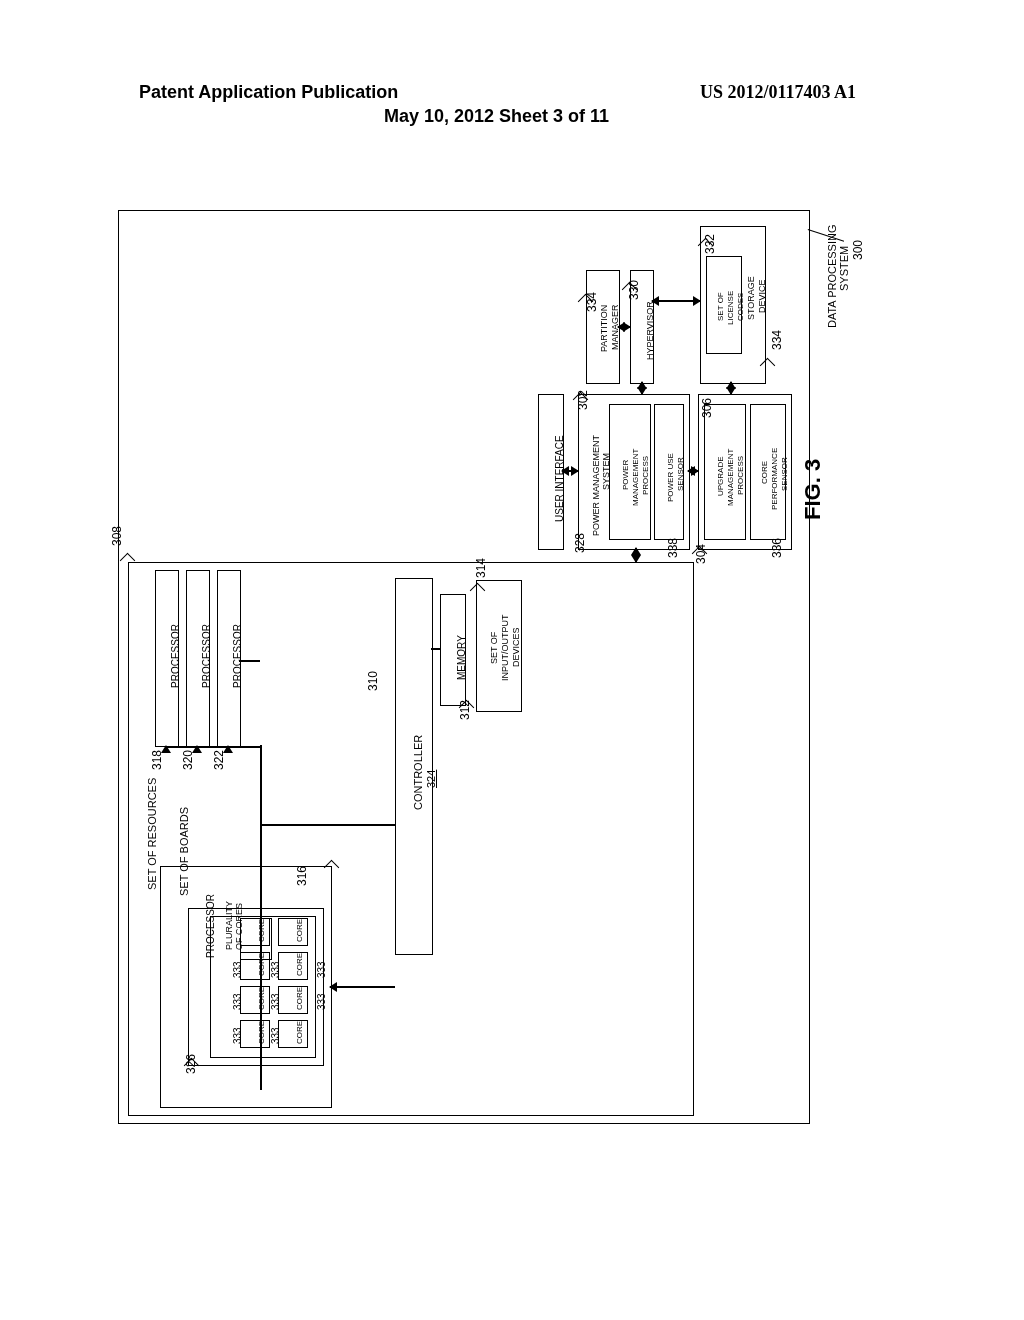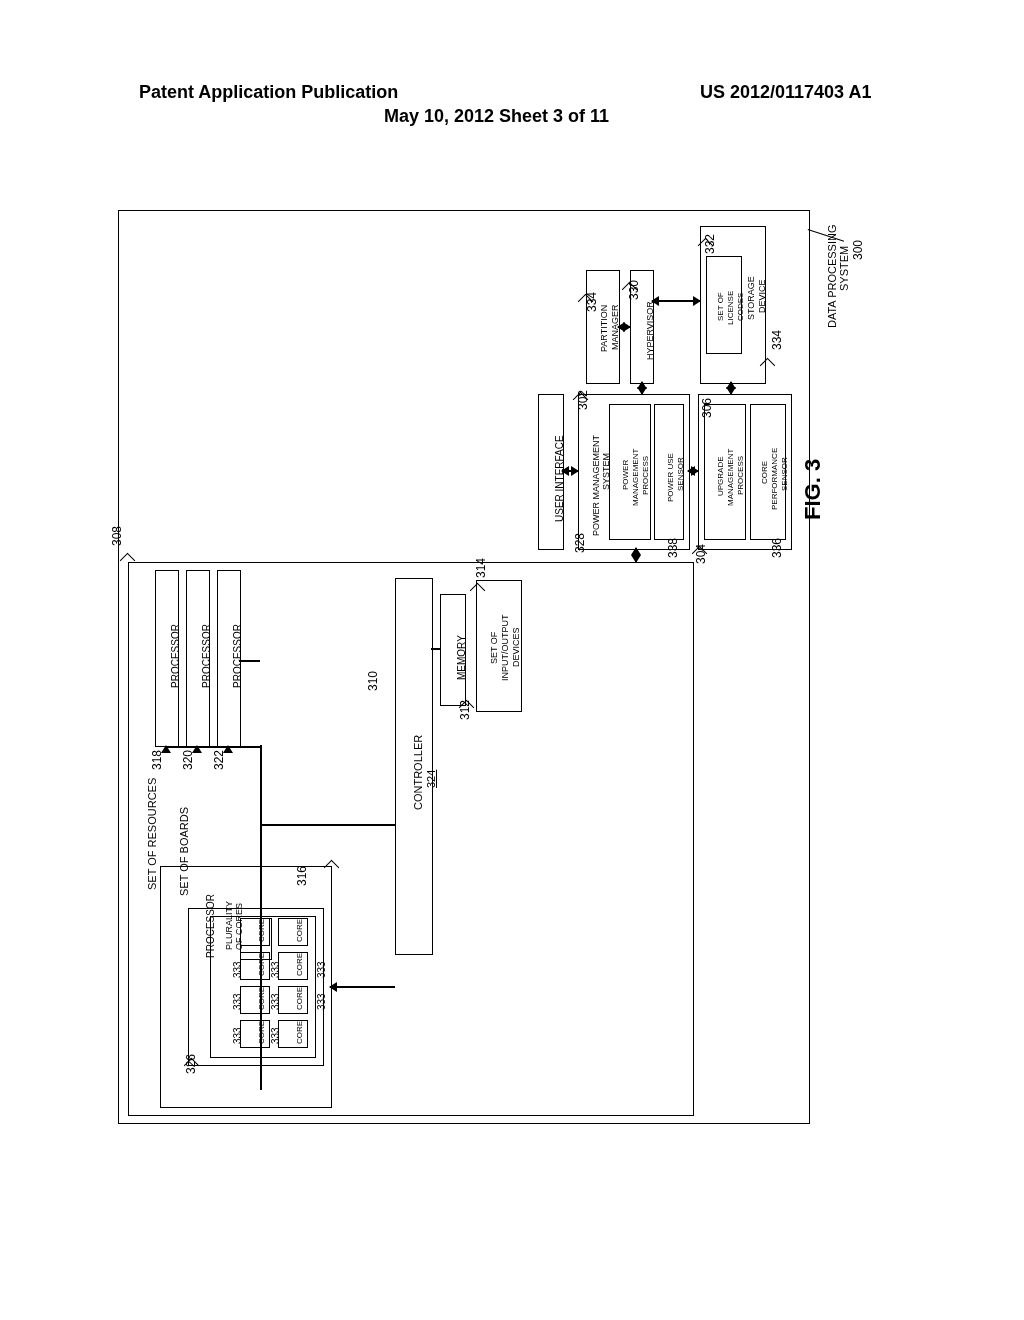--- a/index.html
+++ b/index.html
@@ -17,21 +17,21 @@
   .header {
     position: absolute;
     top: 82px;
     left: 0;
     width: 1024px;
     font-size: 18px;
     font-weight: bold;
   }
   .hdr-left { position: absolute; left: 108px; margin-left: 31px; }
   .hdr-mid  { position: absolute; left: 384px; margin-top: 24px; }
-  .hdr-right{ position: absolute; left: 700px; }
+  .hdr-right{ position: absolute; left: 700px; font-family: Liberation Serif, serif; }
 
   .rot {
     position: absolute;
     transform: rotate(-90deg);
     transform-origin: left top;
     white-space: nowrap;
     font-size: 10px;
   }
 
   .vbox {

